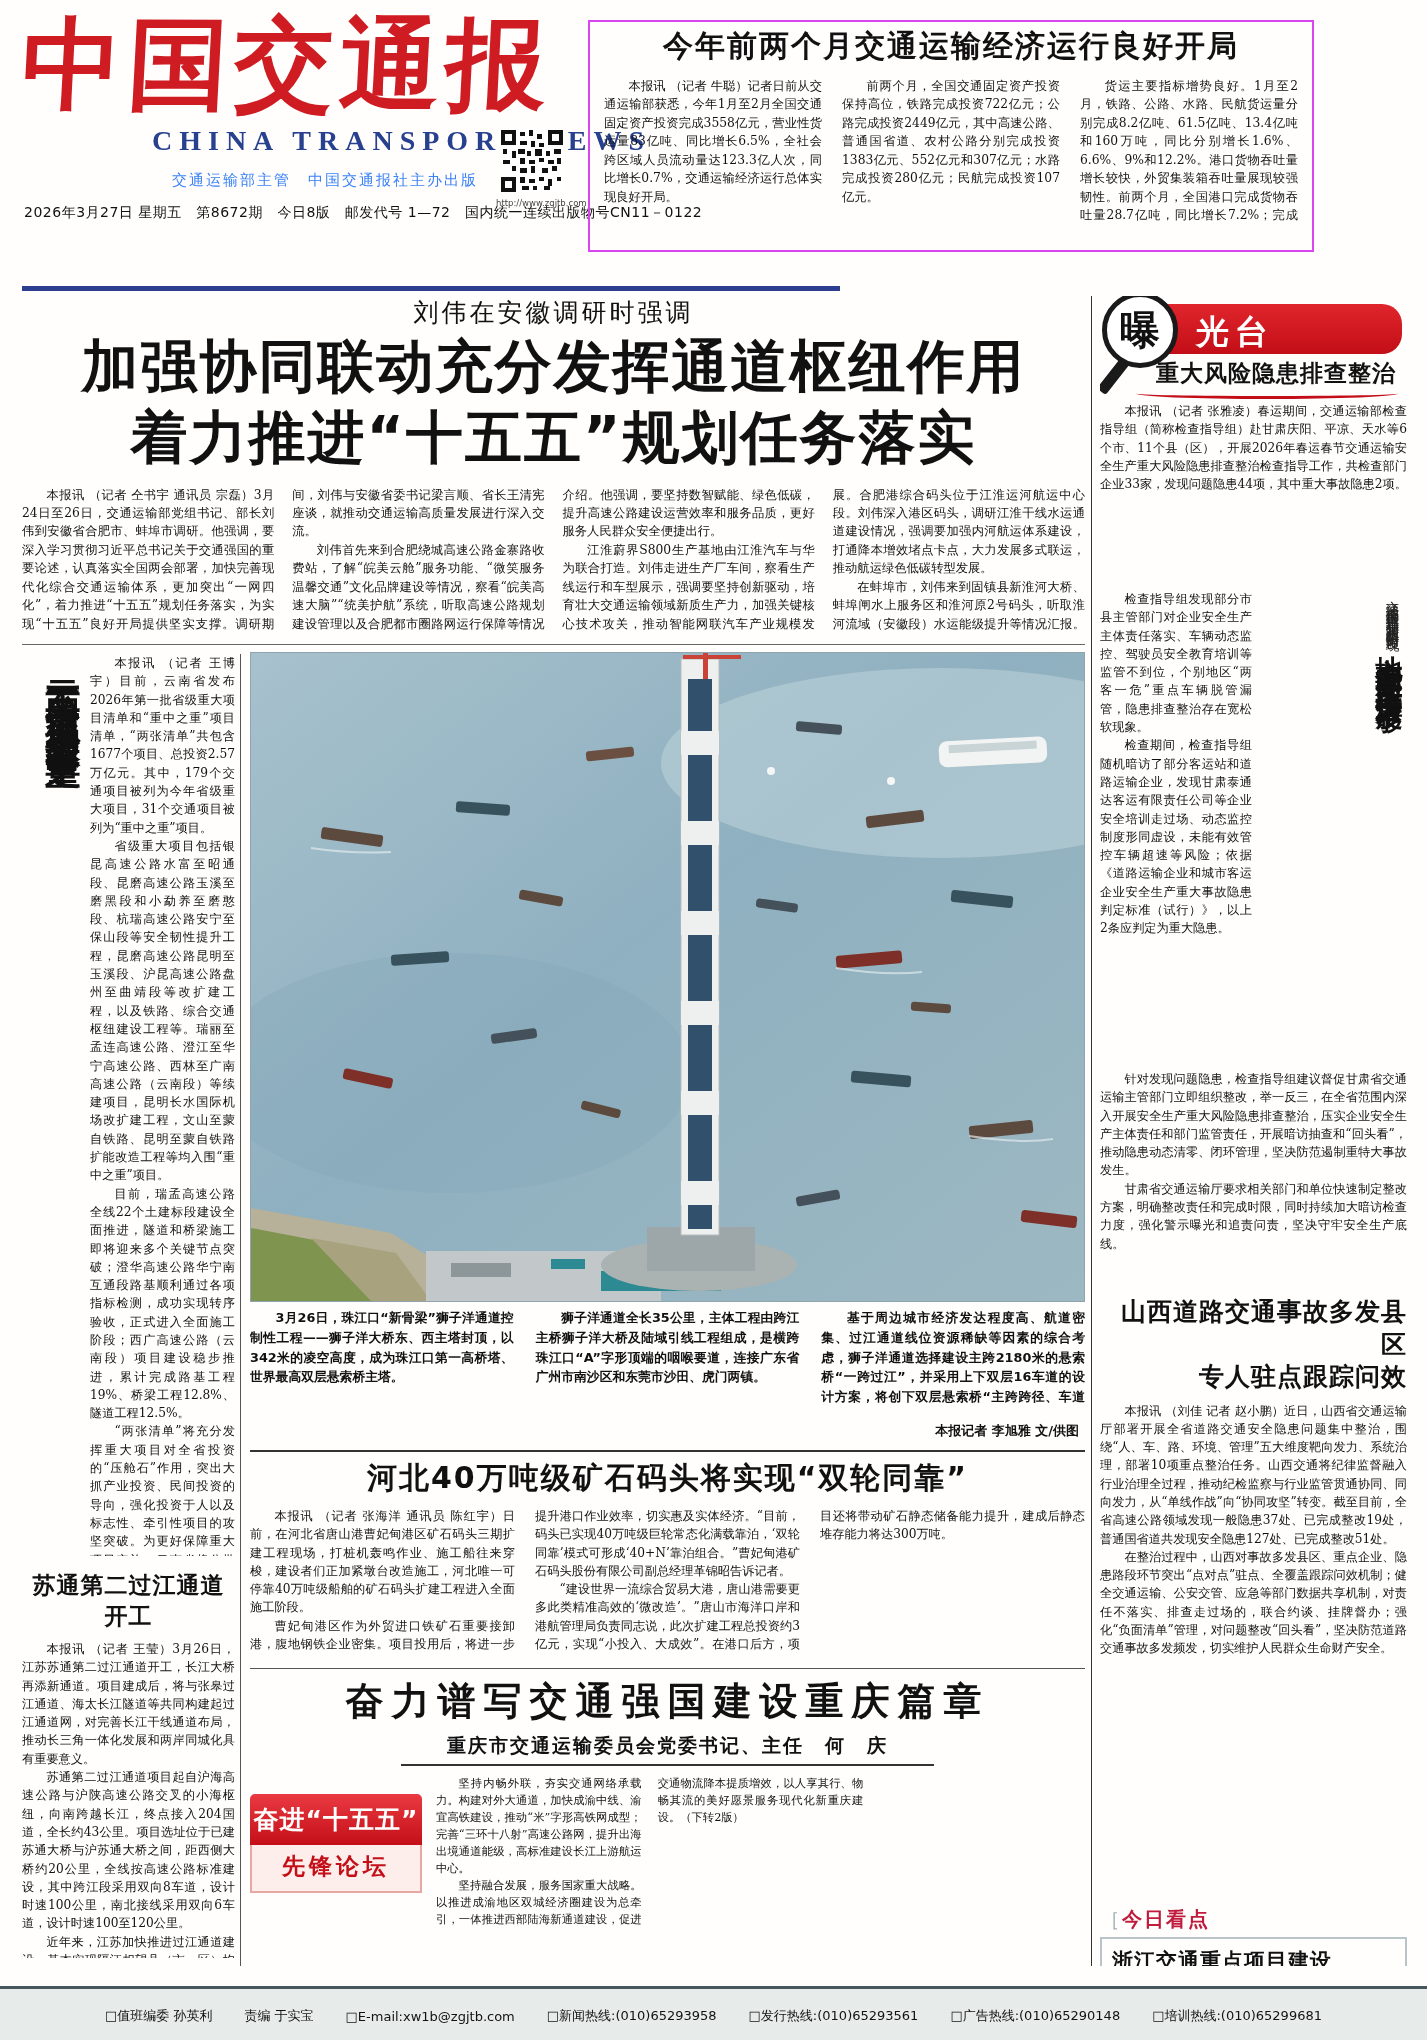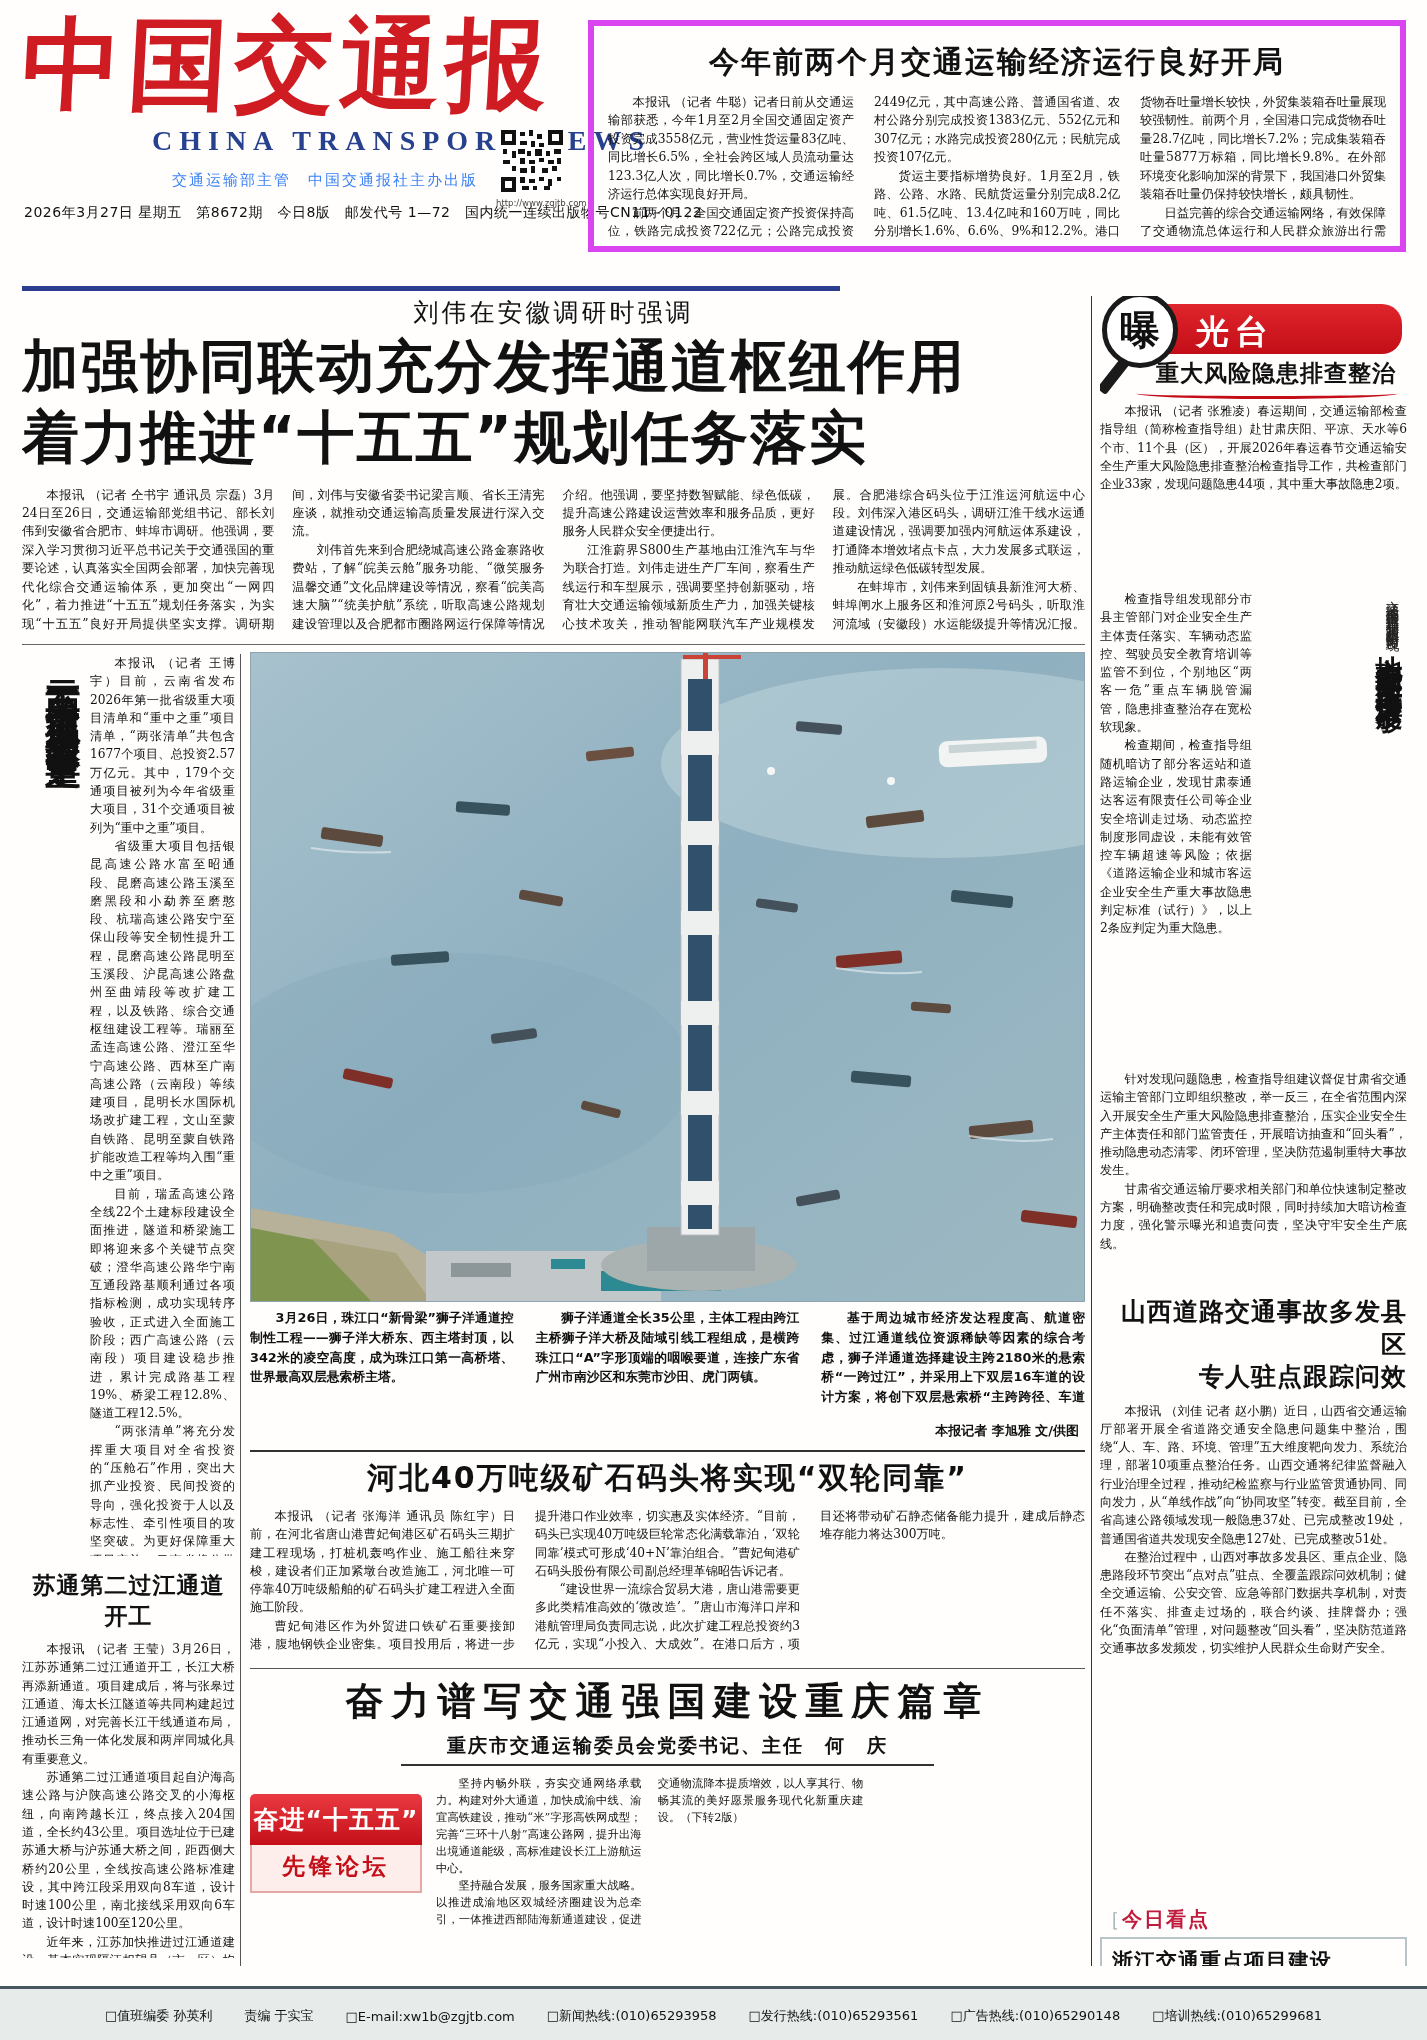--- a/index.html
+++ b/index.html
@@ -10,30 +10,30 @@
   .logo-cn{font-family:"DejaVu Serif",serif;font-weight:900;font-size:100px;line-height:1.05;
            color:#cf1b22;letter-spacing:6px;transform:skewX(-3deg);white-space:nowrap;}
   .logo-en{font-family:"Liberation Serif",serif;font-weight:700;font-size:28px;color:#27418f;
            letter-spacing:7px;margin:8px 0 0 130px;white-space:nowrap;}
   .pub-line{font-size:15px;color:#3b82f6;margin:14px 0 0 150px;letter-spacing:2px;}
   .date-line{font-size:14px;color:#111;margin:14px 0 0 2px;white-space:nowrap;letter-spacing:.5px;}
   .qr-wrap{position:absolute;right:6px;top:118px;width:72px;text-align:center;}
   .qr-url{font-size:8.5px;color:#444;margin-top:2px;}
   .m-rule{position:absolute;left:22px;top:286px;width:818px;height:5px;background:#2c3e8f;}
   
-  .top-box{position:absolute;left:588px;top:20px;width:818px;height:232px;border:6px solid #d946ef;
-           padding:14px 14px;box-sizing:border-box;overflow:hidden;}
+  .top-box{position:absolute;left:588px;top:20px;width:726px;height:232px;border:2px solid #d946ef;
+           padding:2px 14px;box-sizing:border-box;overflow:hidden;}
   .top-box h2{margin:2px 0 10px;font-size:30px;text-align:center;letter-spacing:2px;}
   .top-body{column-count:3;column-gap:20px;column-fill:auto;height:160px;
             font-family:"DejaVu Serif",serif;font-size:12.3px;line-height:1.5;text-align:justify;}
   .top-body p,.cols p{margin:0;text-indent:2em;}
   
   .lead{position:absolute;left:22px;top:296px;width:1063px;height:344px;overflow:hidden;}
   .kicker{text-align:center;font-size:25px;letter-spacing:3px;color:#111;}
-  .headline{text-align:left;font-size:57px;font-weight:900;line-height:1.18;letter-spacing:2px;
+  .headline{text-align:center;font-size:57px;font-weight:900;line-height:1.18;letter-spacing:2px;
             margin-top:4px;}
   .lead-body{column-count:4;column-gap:18px;column-fill:auto;height:158px;margin-top:14px;
              font-family:"DejaVu Serif",serif;font-size:12.3px;line-height:1.5;text-align:justify;}
   .h-rule1{position:absolute;left:22px;top:644px;width:1063px;height:1px;background:#666;}
   
   .left-col{position:absolute;left:22px;top:654px;width:213px;height:1312px;overflow:hidden;}
   .yunnan{display:flex;height:902px;overflow:hidden;}
   .vert-head{writing-mode:vertical-rl;text-orientation:upright;font-weight:900;font-size:35px;
              line-height:1.22;width:62px;letter-spacing:4px;}
   .yn-body{flex:1;font-family:"DejaVu Serif",serif;font-size:12.2px;line-height:1.5;

